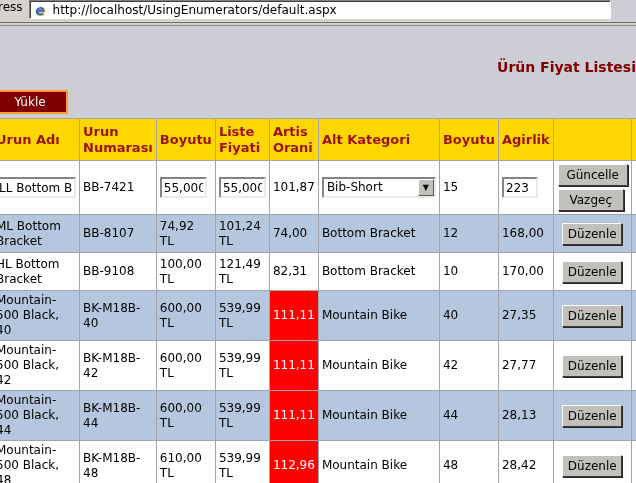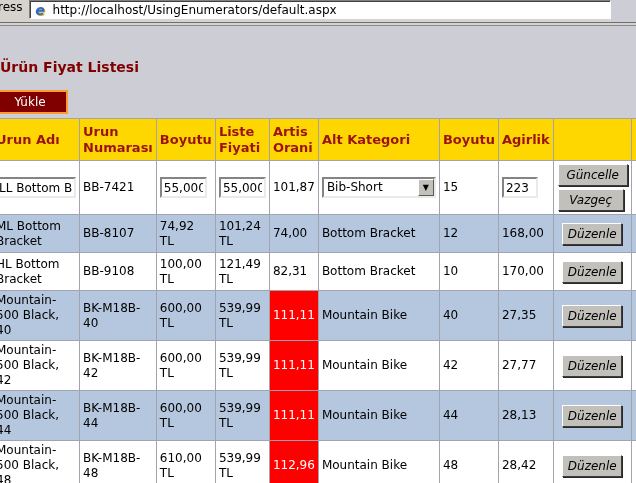--- a/index.html
+++ b/index.html
@@ -20,21 +20,21 @@
     padding-left:2px; overflow:hidden;}
   .ie-icon{width:17px; height:15px; display:inline-flex; align-items:center; justify-content:center;
     font-weight:bold; font-style:italic; color:#2A6AD4; font-size:14px; line-height:14px;
     text-shadow:1px 1px 0 #C9A227; margin-right:4px; flex:0 0 auto;}
   .url-text{font-size:12px; color:#000; white-space:nowrap;}
   .chrome-sep{position:absolute; top:22px; left:0; width:636px; height:4px;
     background:linear-gradient(#6E6E6E 0 1px, #D6D3CE 1px 3px, #8A8A8A 3px 4px);}
 
   
   .page{position:absolute; top:26px; left:0; width:636px; height:457px; background:var(--page-bg);}
-  .page-title{position:absolute; top:33px; left:0; width:636px; text-align:left;
+  .page-title{position:absolute; top:33px; left:0; width:636px; text-align:right;
     font-size:14px; font-weight:bold; color:var(--dark-red);}
   .load-btn{position:absolute; top:64px; left:-8px; width:76px; height:24px;
     background:var(--dark-red); color:#fff; border:2px solid var(--orange);
     font-size:12px; font-family:"DejaVu Sans", sans-serif; text-align:center; cursor:pointer;}
 
   
   table.grid{position:absolute; top:92px; left:-8px; border-collapse:collapse; table-layout:fixed;
     background:#fff; font-size:12px;}
   .grid col.c1{width:85px}.grid col.c2{width:73px}.grid col.c3{width:55px}
   .grid col.c4{width:53px}.grid col.c5{width:47px}.grid col.c6{width:122px}
@@ -57,21 +57,21 @@
   .tb-small{width:36px;}
   .combo{width:114px; height:21px; background:#fff; border:2px solid;
     border-color:#848484 #ECEAE6 #ECEAE6 #848484; display:flex; align-items:center;
     font-size:12px; cursor:default;gap:23px;}
   .combo-label{flex:1; padding-left:3px; white-space:nowrap; overflow:hidden;}
   .combo-arrow{width:16px; height:17px; background:var(--btn-face); border:1px solid;
     border-color:#fff #5A5A5A #5A5A5A #fff; font-size:8px; display:flex; align-items:center;
     justify-content:center; color:#000;}
   .btn{font-family:"DejaVu Sans", sans-serif; font-size:12px; color:#000; background:var(--btn-face);
     border:1px solid; border-color:#FFFFFF #3C3C3C #3C3C3C #FFFFFF;
-    box-shadow:1px 1px 0 #2A2A2A; height:22px; cursor:pointer; display:block;font-style:italic;}
+    box-shadow:1px 1px 0 #2A2A2A; height:22px; cursor:pointer; display:block;}
   .btn-guncelle{width:70px; margin:1px 0 3px 1px;}
   .btn-vazgec{width:66px; margin:0 0 1px 1px;}
   .btn-duzenle{width:60px; margin:0 auto;}
 </style>
 </head>
 <body>
 
 <div class="addressbar">
   <span class="addr-label">ress</span>
   <div class="urlbox">

